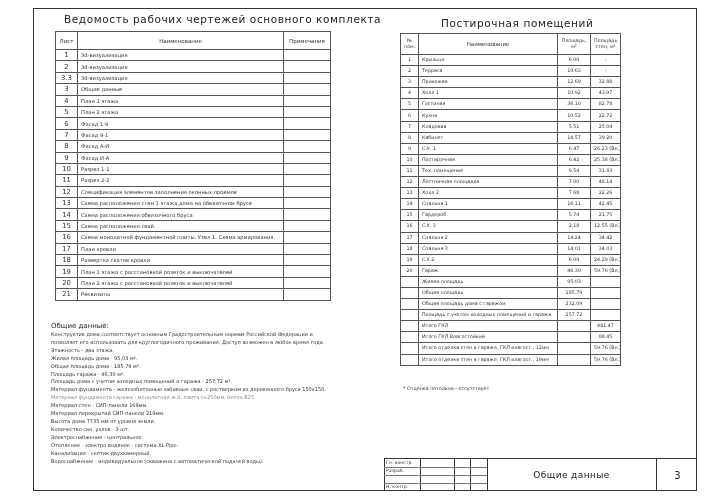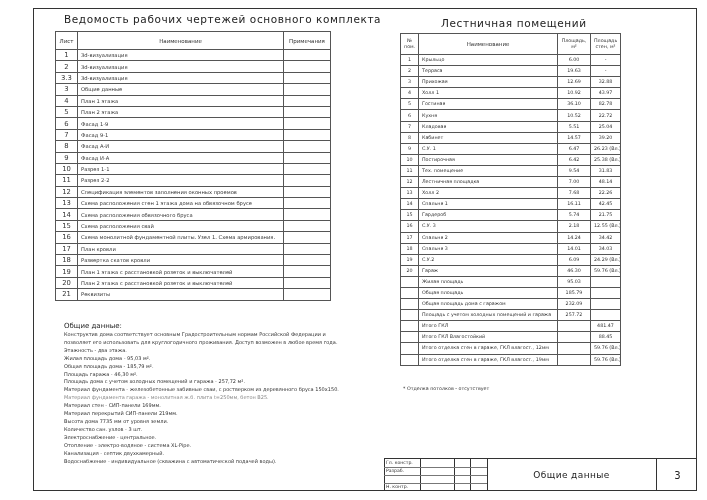--- a/index.html
+++ b/index.html
@@ -11,21 +11,21 @@
   table { border-collapse:collapse; position:absolute; table-layout:fixed; }
   td, th { border:0.8px solid #555; padding:0 3px; font-weight:normal; font-size:5.2px; color:#333; white-space:nowrap; overflow:hidden; height:10.4px; line-height:10px; }
   .sheet td.num { text-align:center; font-size:6.8px; }
   .sheet th { height:17px; font-size:5.5px; text-align:center; }
   .sheet { left:55px; top:31px; width:275px; border:1px solid #333; }
   .rooms { left:400px; top:33px; width:220px; border:1px solid #333; }
   .rooms th { height:20px; font-size:4.8px; text-align:center; line-height:6px; }
   .rooms td { height:10.1px; font-size:4.8px; }
   .rooms td.c { text-align:center; }
   .rooms tr.sep td { border-top:1.2px solid #333; }
-  .notes { left:64px; top:322px; font-size:5px; line-height:7.9px; color:#333; white-space:nowrap; }
+  .notes { left:51px; top:322px; font-size:5px; line-height:7.9px; color:#333; white-space:nowrap; }
   .notes .hdr { font-size:7px; line-height:9px; color:#222; }
   .notes .gray { color:#888; }
   .footnote { left:403px; top:386px; font-size:4.8px; color:#333; white-space:nowrap; }
   .tb { position:absolute; left:384px; top:458px; width:313px; height:33px; border-top:1.2px solid #333; box-sizing:border-box; }
   .tb .cell { position:absolute; border-left:1.2px solid #333; top:0; bottom:0; }
   .tb .lbl { position:absolute; left:2px; font-size:4.6px; color:#333; white-space:nowrap; }
   .tb .hl { position:absolute; left:0; width:103px; border-top:0.6px solid #777; }
   .tb .big { position:absolute; left:103px; width:169px; top:0; bottom:0; display:flex; align-items:center; justify-content:center; font-size:9px; letter-spacing:0.4px; color:#222; }
   .tb .pg { position:absolute; left:272px; width:41px; top:0; bottom:0; display:flex; align-items:center; justify-content:center; font-size:10px; color:#222; border-left:1.2px solid #333; }
 </style>
@@ -176,21 +176,21 @@
     <div>Материал стен - СИП-панели 169мм.</div>
     <div>Материал перекрытий СИП-панели 219мм.</div>
     <div>Высота дома 7735 мм от уровня земли.</div>
     <div>Количество сан. узлов - 3 шт.</div>
     <div>Электроснабжение - центральное.</div>
     <div>Отопление - электро-водяное - система XL-Pipe.</div>
     <div>Канализация - септик двухкамерный.</div>
     <div>Водоснабжение - индивидуальное (скважина с автоматической подачей воды).</div>
   </div>
 
-<div class="abs title" style="left:441px; top:17px;">Лестничная помещений</div>
+<div class="abs title" style="left:441px; top:17px;">Постирочная помещений</div>
 <table class="rooms">
   <colgroup>
       <col style="width:18px">
       <col style="width:139px">
       <col style="width:33px">
       <col style="width:30px">
     </colgroup>
   <thead>
     <tr>
       <th style="white-space:normal;">№ пом.</th>

